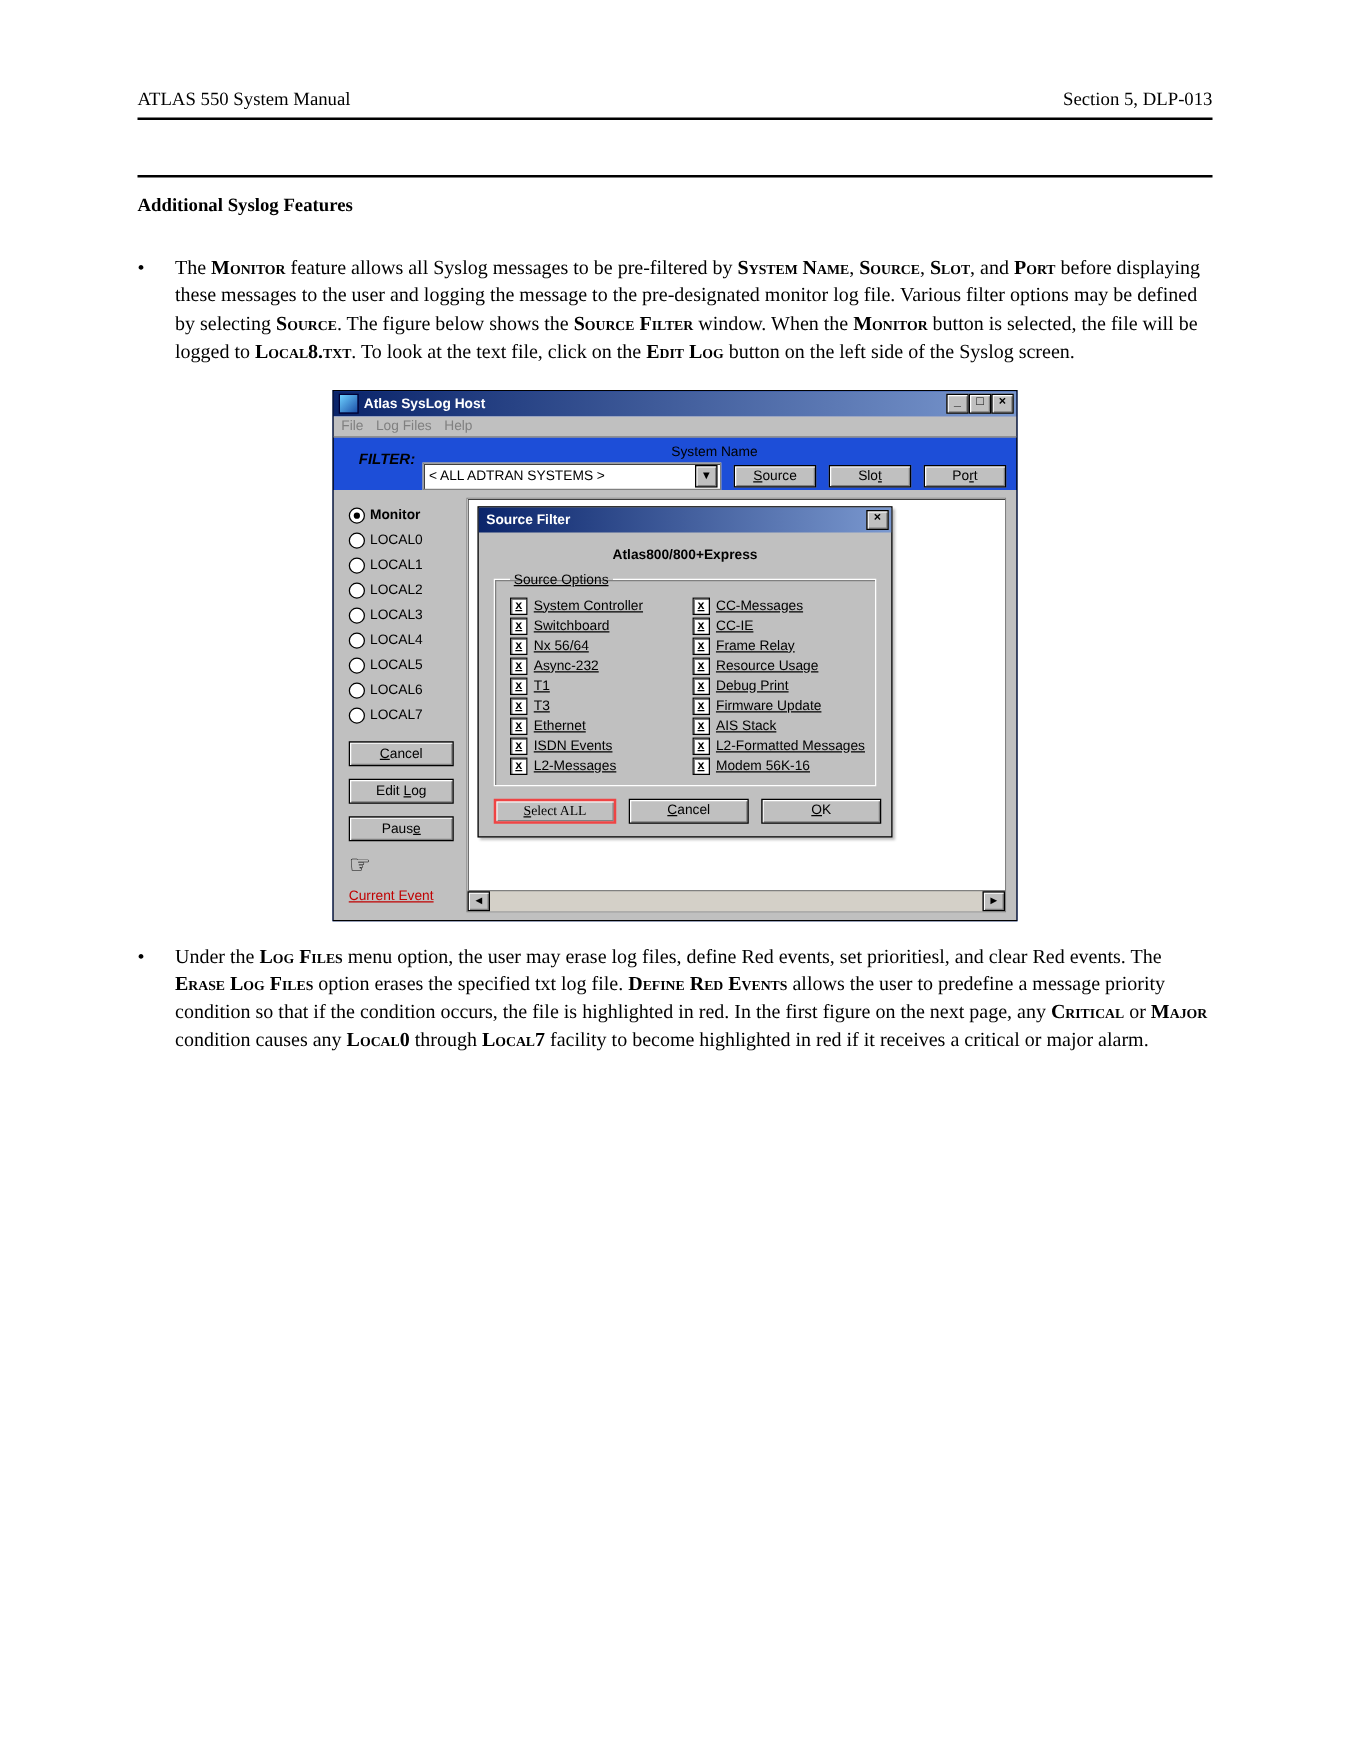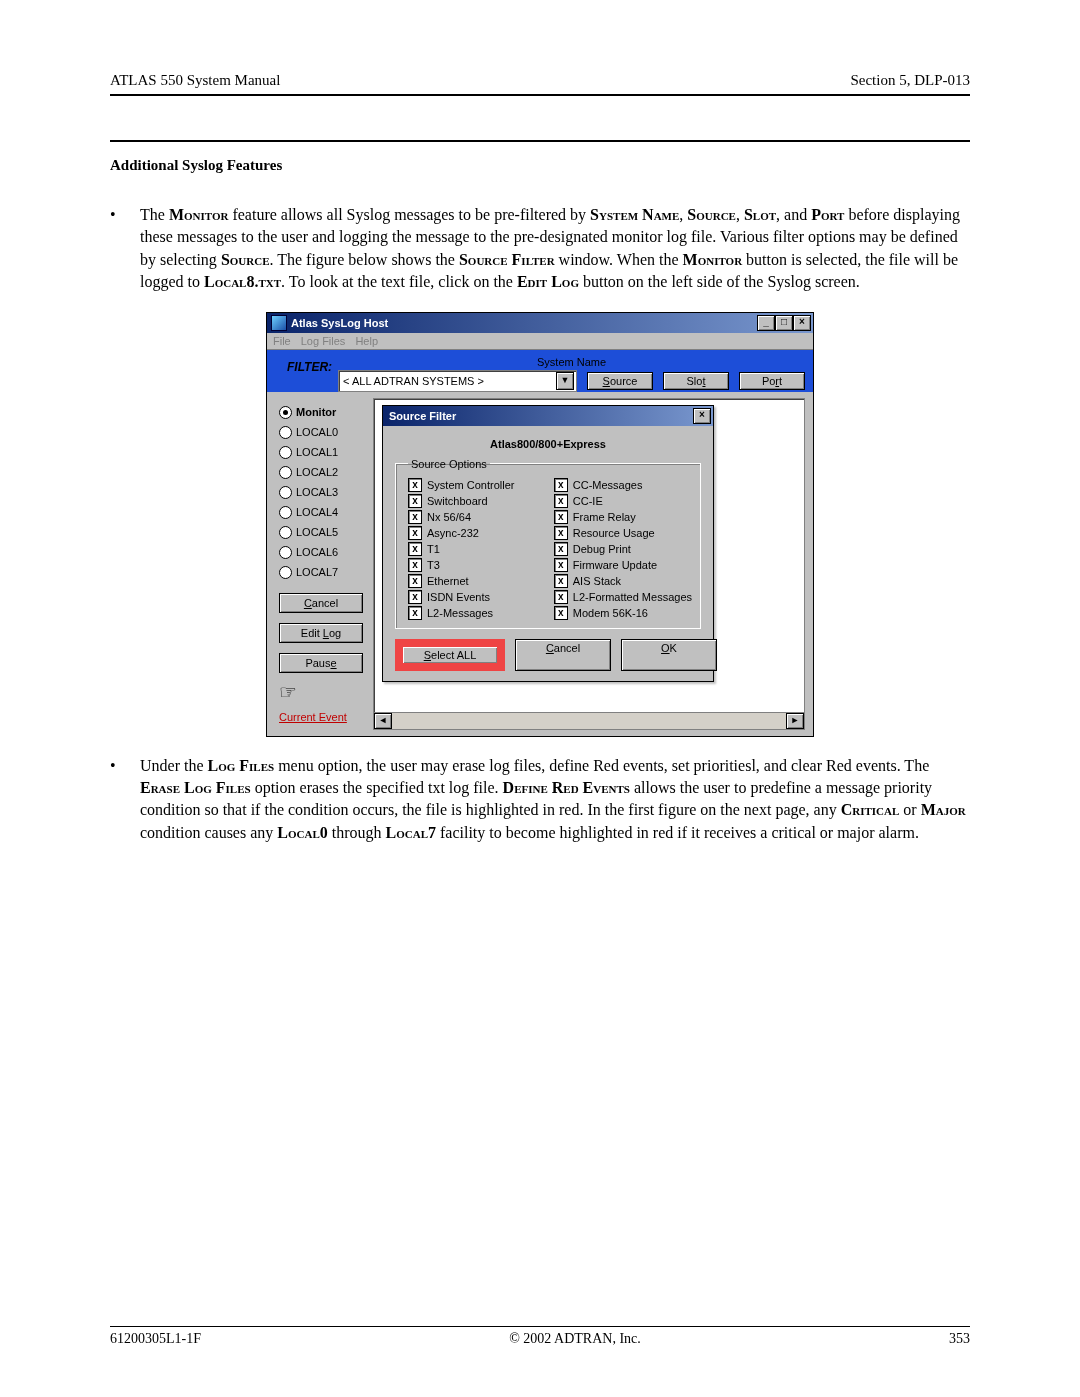--- a/index.html
+++ b/index.html
@@ -241,20 +241,21 @@
     display: flex;
     justify-content: center;
     font-weight: bold;
     margin: 4px 0 8px 0;
   }
   fieldset.group {
     border: 1px solid #fff;
     box-shadow: inset 1px 1px #808080;
     padding: 8px 8px 8px 12px;
     margin: 0;
+    text-decoration: underline;
   }
   fieldset.group legend { font-size: 11px; padding: 0 3px; }
   .opts {
     display: grid;
     grid-template-columns: 1fr 1fr;
     column-gap: 10px;
     row-gap: 2px;
   }
   .chk-row {
     display: flex;
@@ -275,21 +276,22 @@
     font-weight: bold;
   }
   .dlg-btns {
     display: flex;
     justify-content: space-between;
     gap: 10px;
     margin-top: 10px;
   }
   .dlg-btns .btn98 { flex: 0 0 74px; }
   .dlg-btns .btn98.selall {
-    border: 8px solid #ef4444;
+    border: 2px solid #ef4444;
+    font-family: Liberation Serif, serif;
   }
 
   .hscroll {
     position: absolute;
     left: 0; right: 0; bottom: 0;
     height: 16px;
     background: #d4d0c8;
     border-top: 1px solid #808080;
     display: flex;
     justify-content: space-between;
@@ -528,19 +530,14 @@
     </div>
   </div>
 
 
   <ul class="bullets">
     <li>
       <span>Under the </span><span class="sc">Log Files</span><span> menu option, the user may erase log files, define Red events, set prioritiesl, and clear Red events. The </span><span class="sc">Erase Log Files</span><span> option erases the specified txt log file. </span><span class="sc">Define Red Events</span><span> allows the user to predefine a message priority condition so that if the condition occurs, the file is highlighted in red. In the first figure on the next page, any </span><span class="sc">Critical</span><span> or </span><span class="sc">Major</span><span> condition causes any </span><span class="sc">Local0</span><span> through </span><span class="sc">Local7</span><span> facility to become highlighted in red if it receives a critical or major alarm.</span>
     </li>
   </ul>
 
-  <div class="footer">
-    <span>61200305L1-1F</span>
-    <span>© 2002 ADTRAN, Inc.</span>
-    <span>353</span>
-  </div>
 
 </div>
 
 </body></html>

